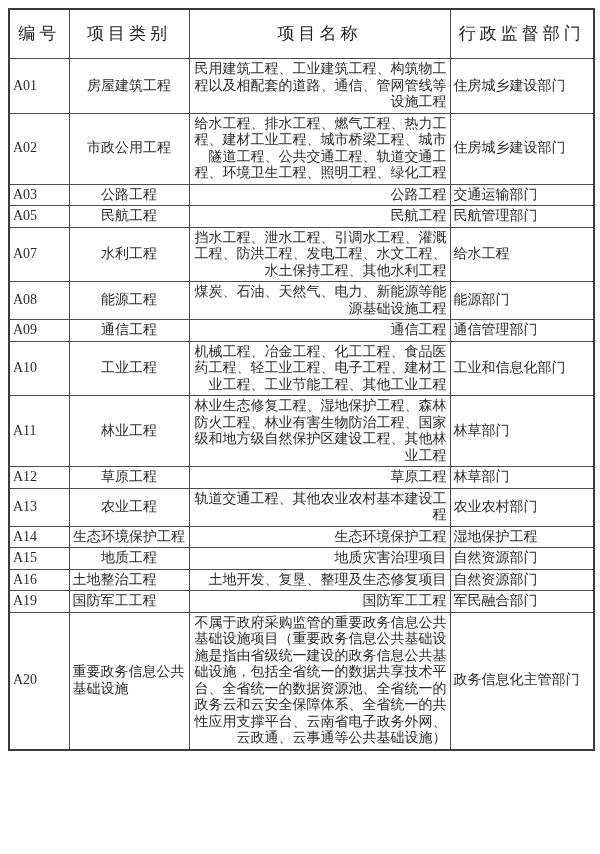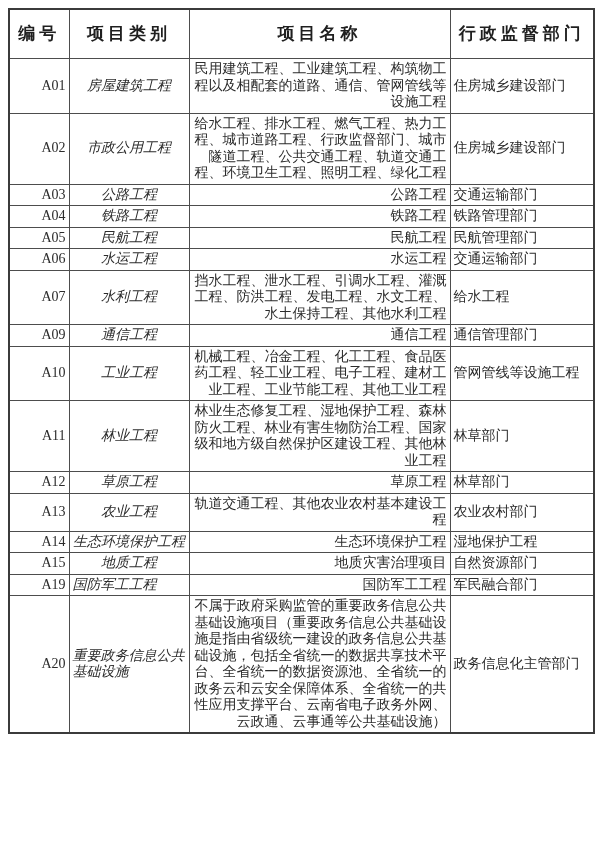--- a/index.html
+++ b/index.html
@@ -28,37 +28,37 @@
     line-height: 16.5px;
   }
   table.cat-table th,
   table.cat-table td {
     border: 1px solid #4d4d4d;
     overflow: hidden;
   }
   table.cat-table th {
     height: 44px;
     font-size: 17px;
-    font-weight: bold;
+    font-weight: normal;
     text-align: center;
     letter-spacing: 4px;
     padding: 2px;
     color: #1f1f1f;
   }
   table.cat-table td {
     padding: 2px 3px;
     vertical-align: middle;
     word-break: break-all;
   }
   col.c-id   { width: 60px; }
   col.c-cat  { width: 120px; }
   col.c-name { width: 261px; }
   col.c-dept { width: 144px; }
-  td.id-cell   { text-align: right; }
-  td.cat-cell  { text-align: center; padding-left: 2px; padding-right: 2px; font-style: italic; }
+  td.id-cell   { text-align: left; }
+  td.cat-cell  { text-align: center; padding-left: 2px; padding-right: 2px; }
   td.name-cell { text-align: right; }
   td.dept-cell { text-align: left; padding-left: 5px; margin-top: 19px; }
   tr.cat-left td.cat-cell { text-align: left; }
 </style>
 </head>
 <body>
 
 <div class="page">
   <table class="cat-table">
     <colgroup>
@@ -78,64 +78,58 @@
     <tbody>
       <tr>
         <td class="id-cell">A01</td>
         <td class="cat-cell">房屋建筑工程</td>
         <td class="name-cell">民用建筑工程、工业建筑工程、构筑物工程以及相配套的道路、通信、管网管线等设施工程</td>
         <td class="dept-cell">住房城乡建设部门</td>
       </tr>
       <tr>
         <td class="id-cell">A02</td>
         <td class="cat-cell">市政公用工程</td>
-        <td class="name-cell">给水工程、排水工程、燃气工程、热力工程、城市道路工程、行政监督部门、城市隧道工程、公共交通工程、轨道交通工程、环境卫生工程、照明工程、绿化工程</td>
+        <td class="name-cell">给水工程、排水工程、燃气工程、热力工程、建材工业工程、城市桥梁工程、城市隧道工程、公共交通工程、轨道交通工程、环境卫生工程、照明工程、绿化工程</td>
         <td class="dept-cell">住房城乡建设部门</td>
       </tr>
       <tr>
         <td class="id-cell">A03</td>
         <td class="cat-cell">公路工程</td>
         <td class="name-cell">公路工程</td>
         <td class="dept-cell">交通运输部门</td>
       </tr>
       <tr>
-        <td class="id-cell">A04</td>
-        <td class="cat-cell">铁路工程</td>
-        <td class="name-cell">铁路工程</td>
-        <td class="dept-cell">铁路管理部门</td>
-      </tr>
-      <tr>
         <td class="id-cell">A05</td>
         <td class="cat-cell">民航工程</td>
         <td class="name-cell">民航工程</td>
         <td class="dept-cell">民航管理部门</td>
       </tr>
       <tr>
-        <td class="id-cell">A06</td>
-        <td class="cat-cell">水运工程</td>
-        <td class="name-cell">水运工程</td>
-        <td class="dept-cell">交通运输部门</td>
-      </tr>
-      <tr>
         <td class="id-cell">A07</td>
         <td class="cat-cell">水利工程</td>
         <td class="name-cell">挡水工程、泄水工程、引调水工程、灌溉工程、防洪工程、发电工程、水文工程、水土保持工程、其他水利工程</td>
         <td class="dept-cell">给水工程</td>
+      </tr>
+      <tr>
+        <td class="id-cell">A08</td>
+        <td class="cat-cell">能源工程</td>
+        <td class="name-cell">煤炭、石油、天然气、电力、新能源等能源基础设施工程</td>
+        <td class="dept-cell">能源部门</td>
       </tr>
       <tr>
         <td class="id-cell">A09</td>
         <td class="cat-cell">通信工程</td>
         <td class="name-cell">通信工程</td>
         <td class="dept-cell">通信管理部门</td>
       </tr>
       <tr>
         <td class="id-cell">A10</td>
         <td class="cat-cell">工业工程</td>
         <td class="name-cell">机械工程、冶金工程、化工工程、食品医药工程、轻工业工程、电子工程、建材工业工程、工业节能工程、其他工业工程</td>
-        <td class="dept-cell">管网管线等设施工程</td>
+        <td class="dept-cell">工业和信息化部门</td>
       </tr>
       <tr>
         <td class="id-cell">A11</td>
         <td class="cat-cell">林业工程</td>
         <td class="name-cell">林业生态修复工程、湿地保护工程、森林防火工程、林业有害生物防治工程、国家级和地方级自然保护区建设工程、其他林业工程</td>
         <td class="dept-cell">林草部门</td>
       </tr>
       <tr>
         <td class="id-cell">A12</td>
         <td class="cat-cell">草原工程</td>
@@ -154,20 +148,26 @@
         <td class="name-cell">生态环境保护工程</td>
         <td class="dept-cell">湿地保护工程</td>
       </tr>
       <tr>
         <td class="id-cell">A15</td>
         <td class="cat-cell">地质工程</td>
         <td class="name-cell">地质灾害治理项目</td>
         <td class="dept-cell">自然资源部门</td>
       </tr>
       <tr class="cat-left">
+        <td class="id-cell">A16</td>
+        <td class="cat-cell">土地整治工程</td>
+        <td class="name-cell">土地开发、复垦、整理及生态修复项目</td>
+        <td class="dept-cell">自然资源部门</td>
+      </tr>
+      <tr class="cat-left">
         <td class="id-cell">A19</td>
         <td class="cat-cell">国防军工工程</td>
         <td class="name-cell">国防军工工程</td>
         <td class="dept-cell">军民融合部门</td>
       </tr>
       <tr class="cat-left">
         <td class="id-cell">A20</td>
         <td class="cat-cell">重要政务信息公共基础设施</td>
         <td class="name-cell">不属于政府采购监管的重要政务信息公共基础设施项目（重要政务信息公共基础设施是指由省级统一建设的政务信息公共基础设施，包括全省统一的数据共享技术平台、全省统一的数据资源池、全省统一的政务云和云安全保障体系、全省统一的共性应用支撑平台、云南省电子政务外网、云政通、云事通等公共基础设施）</td>
         <td class="dept-cell">政务信息化主管部门</td>

